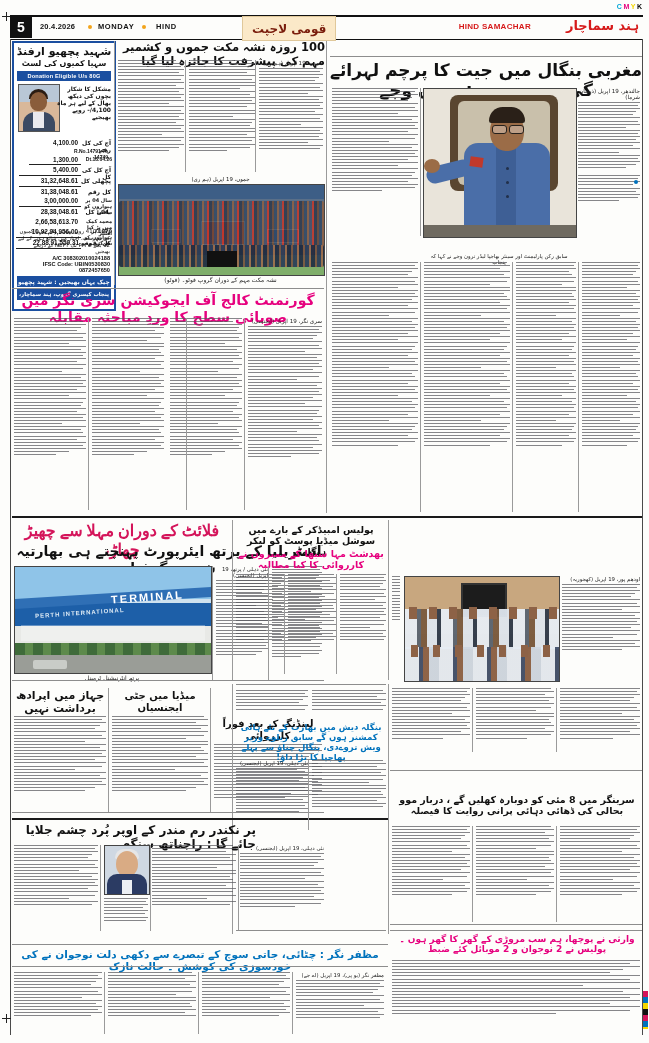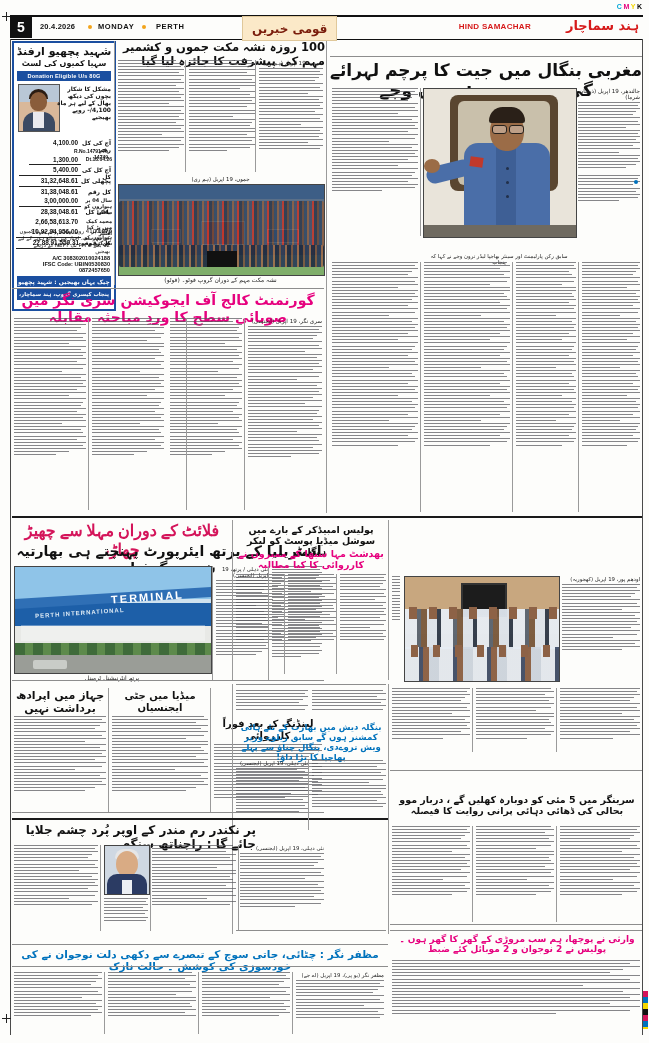--- a/index.html
+++ b/index.html
@@ -143,23 +143,23 @@
   <div class="abs" id="cmyk">
     <span class="c-c">C</span><span class="c-m">M</span><span class="c-y">Y</span><span class="c-k">K</span>
   </div>
 
   <div class="abs" id="masthead">
     <div id="pagenum">5</div>
     <div id="mh-date">20.4.2026</div>
     <div class="dot-o" id="dot1"></div>
     <div id="mh-day">MONDAY</div>
     <div class="dot-o" id="dot2"></div>
-    <div id="mh-city">PERTH</div>
+    <div id="mh-city">HIND</div>
     <div id="qaumi">
-      <span class="t">قومی خبریں</span>
+      <span class="t">قومی لاجپت</span>
     </div>
     <div id="hs-en">HIND SAMACHAR</div>
     <div id="hs-ur">ہند سماچار</div>
   </div>
 
   <div class="abs" id="frame"></div>
 
   <div class="abs" id="adbox">
     <div id="ad-h1">شہید پچھیو ارفنڈ</div>
     <div id="ad-h2">سہیا کمیوں کی لسٹ</div>
@@ -1208,21 +1208,21 @@
     <div class="ln s6"></div>
       <div class="ln s1"></div>
       <div class="ln s2"></div>
       <div class="ln s1"></div>
       <div class="ln s3"></div>
     <div class="ln s1"></div>
       <div class="ln s5"></div>
   </div>
 
   <div class="hrule" style="left:390px;top:770px;width:252px;"></div>
-  <div class="abs hl hl-black" style="left:392px;top:794px;width:250px;font-size:9.5px;text-align:center;">سرینگر میں 5 مئی کو دوبارہ کھلیں گے ، دربار موو بحالی کی ڈھائی دہائی پرانی روایت کا فیصلہ</div>
+  <div class="abs hl hl-black" style="left:392px;top:794px;width:250px;font-size:9.5px;text-align:center;">سرینگر میں 8 مئی کو دوبارہ کھلیں گے ، دربار موو بحالی کی ڈھائی دہائی پرانی روایت کا فیصلہ</div>
 
   <div class="body-col" style="left:392px;top:826px;width:78px;height:96px;">
     <div class="ln s1"></div>
       <div class="ln s2"></div>
       <div class="ln s1"></div>
       <div class="ln s6"></div>
       <div class="ln s3"></div>
     <div class="ln s1"></div>
       <div class="ln s2"></div>
       <div class="ln s1"></div>

